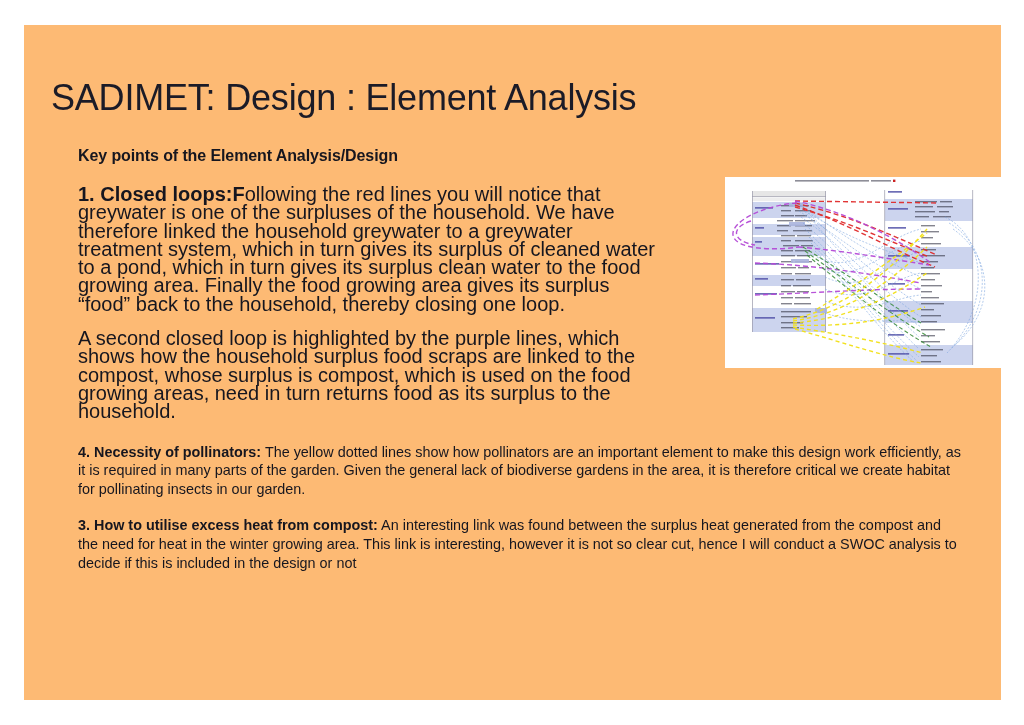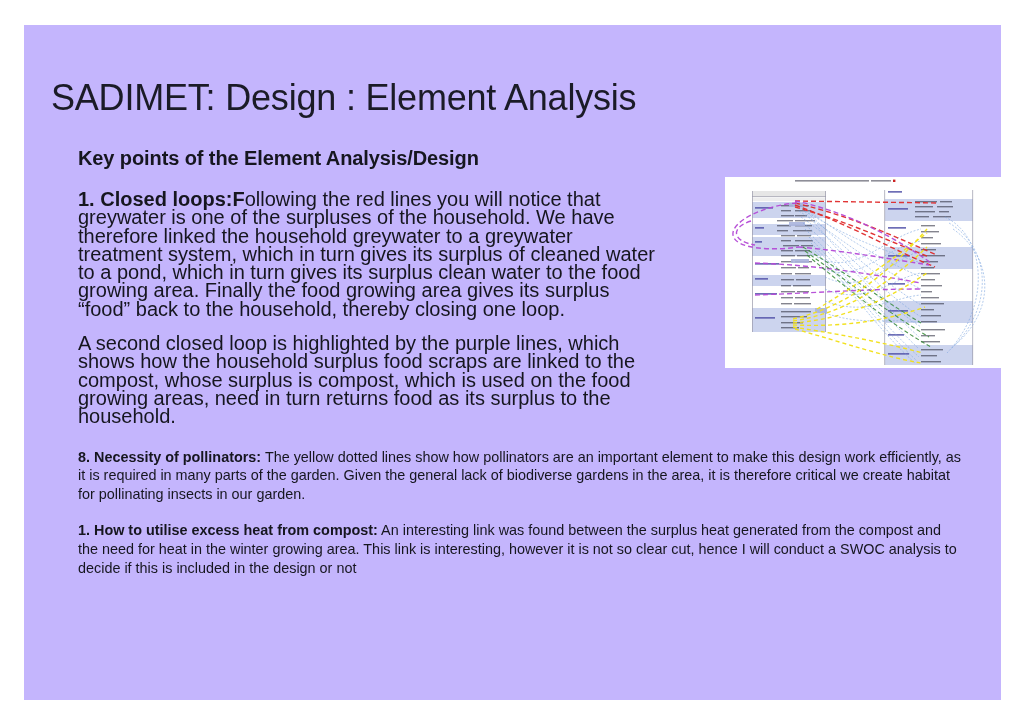--- a/index.html
+++ b/index.html
@@ -13,21 +13,21 @@
     font-family: "Liberation Sans", sans-serif;
     overflow: hidden;
   }
 
   #slide {
     position: absolute;
     left: 24px;
     top: 25px;
     width: 977px;
     height: 675px;
-    background: #c4b5fd;
+    background: #fdba74;
     overflow: hidden;
   }
 
   #slide-title {
     position: absolute;
     left: 27px;
     top: 52px;
     font-size: 36px;
     font-weight: normal;
     color: #1b1b27;
@@ -36,21 +36,21 @@
   }
 
   #content {
     position: absolute;
     left: 54px;
     top: 122px;
     width: 900px;
   }
 
   .section-heading {
-    font-size: 20px;
+    font-size: 16px;
     font-weight: bold;
     color: #16161f;
     margin: 0 0 20px 0;
     letter-spacing: -0.1px;
   }
 
   
   .narrow-col {
     width: 584px;
   }
@@ -102,23 +102,23 @@
     <div class="narrow-col">
 
       <p class="para-narrow"><b>1. Closed loops:F</b><span>ollowing the red lines you will notice that greywater is one of the surpluses of the household. We have therefore linked the household greywater to a greywater treatment system, which in turn gives its surplus of cleaned water to a pond, which in turn gives its surplus clean water to the food growing area. Finally the food growing area gives its surplus “food” back to the household, thereby closing one loop.</span></p>
 
       <p class="para-narrow"><span>A second closed loop is highlighted by the purple lines, which shows how the household surplus food scraps are linked to the compost, whose surplus is compost, which is used on the food growing areas, need in turn returns food as its surplus to the household.</span></p>
 
     </div>
 
     <div class="wide-block">
 
-      <p class="para-wide"><b>8. Necessity of pollinators:</b><span> The yellow dotted lines show how pollinators are an important element to make this design work efficiently, as it is required in many parts of the garden. Given the general lack of biodiverse gardens in the area, it is therefore critical we create habitat for pollinating insects in our garden.</span></p>
-
-      <p class="para-wide"><b>1. How to utilise excess heat from compost:</b><span> An interesting link was found between the surplus heat generated from the compost and the need for heat in the winter growing area. This link is interesting, however it is not so clear cut, hence I will conduct a SWOC analysis to decide if this is included in the design or not</span></p>
+      <p class="para-wide"><b>4. Necessity of pollinators:</b><span> The yellow dotted lines show how pollinators are an important element to make this design work efficiently, as it is required in many parts of the garden. Given the general lack of biodiverse gardens in the area, it is therefore critical we create habitat for pollinating insects in our garden.</span></p>
+
+      <p class="para-wide"><b>3. How to utilise excess heat from compost:</b><span> An interesting link was found between the surplus heat generated from the compost and the need for heat in the winter growing area. This link is interesting, however it is not so clear cut, hence I will conduct a SWOC analysis to decide if this is included in the design or not</span></p>
 
 
     </div>
 
     <div id="diagram-figure">
       <svg width="277" height="191" viewBox="0 0 277 191" xmlns="http://www.w3.org/2000/svg">
         <rect x="0" y="0" width="277" height="191" fill="#ffffff"></rect>
 
         <g opacity="0.55" fill="#333344">
           <rect x="70" y="3" width="74" height="1.6"></rect>

